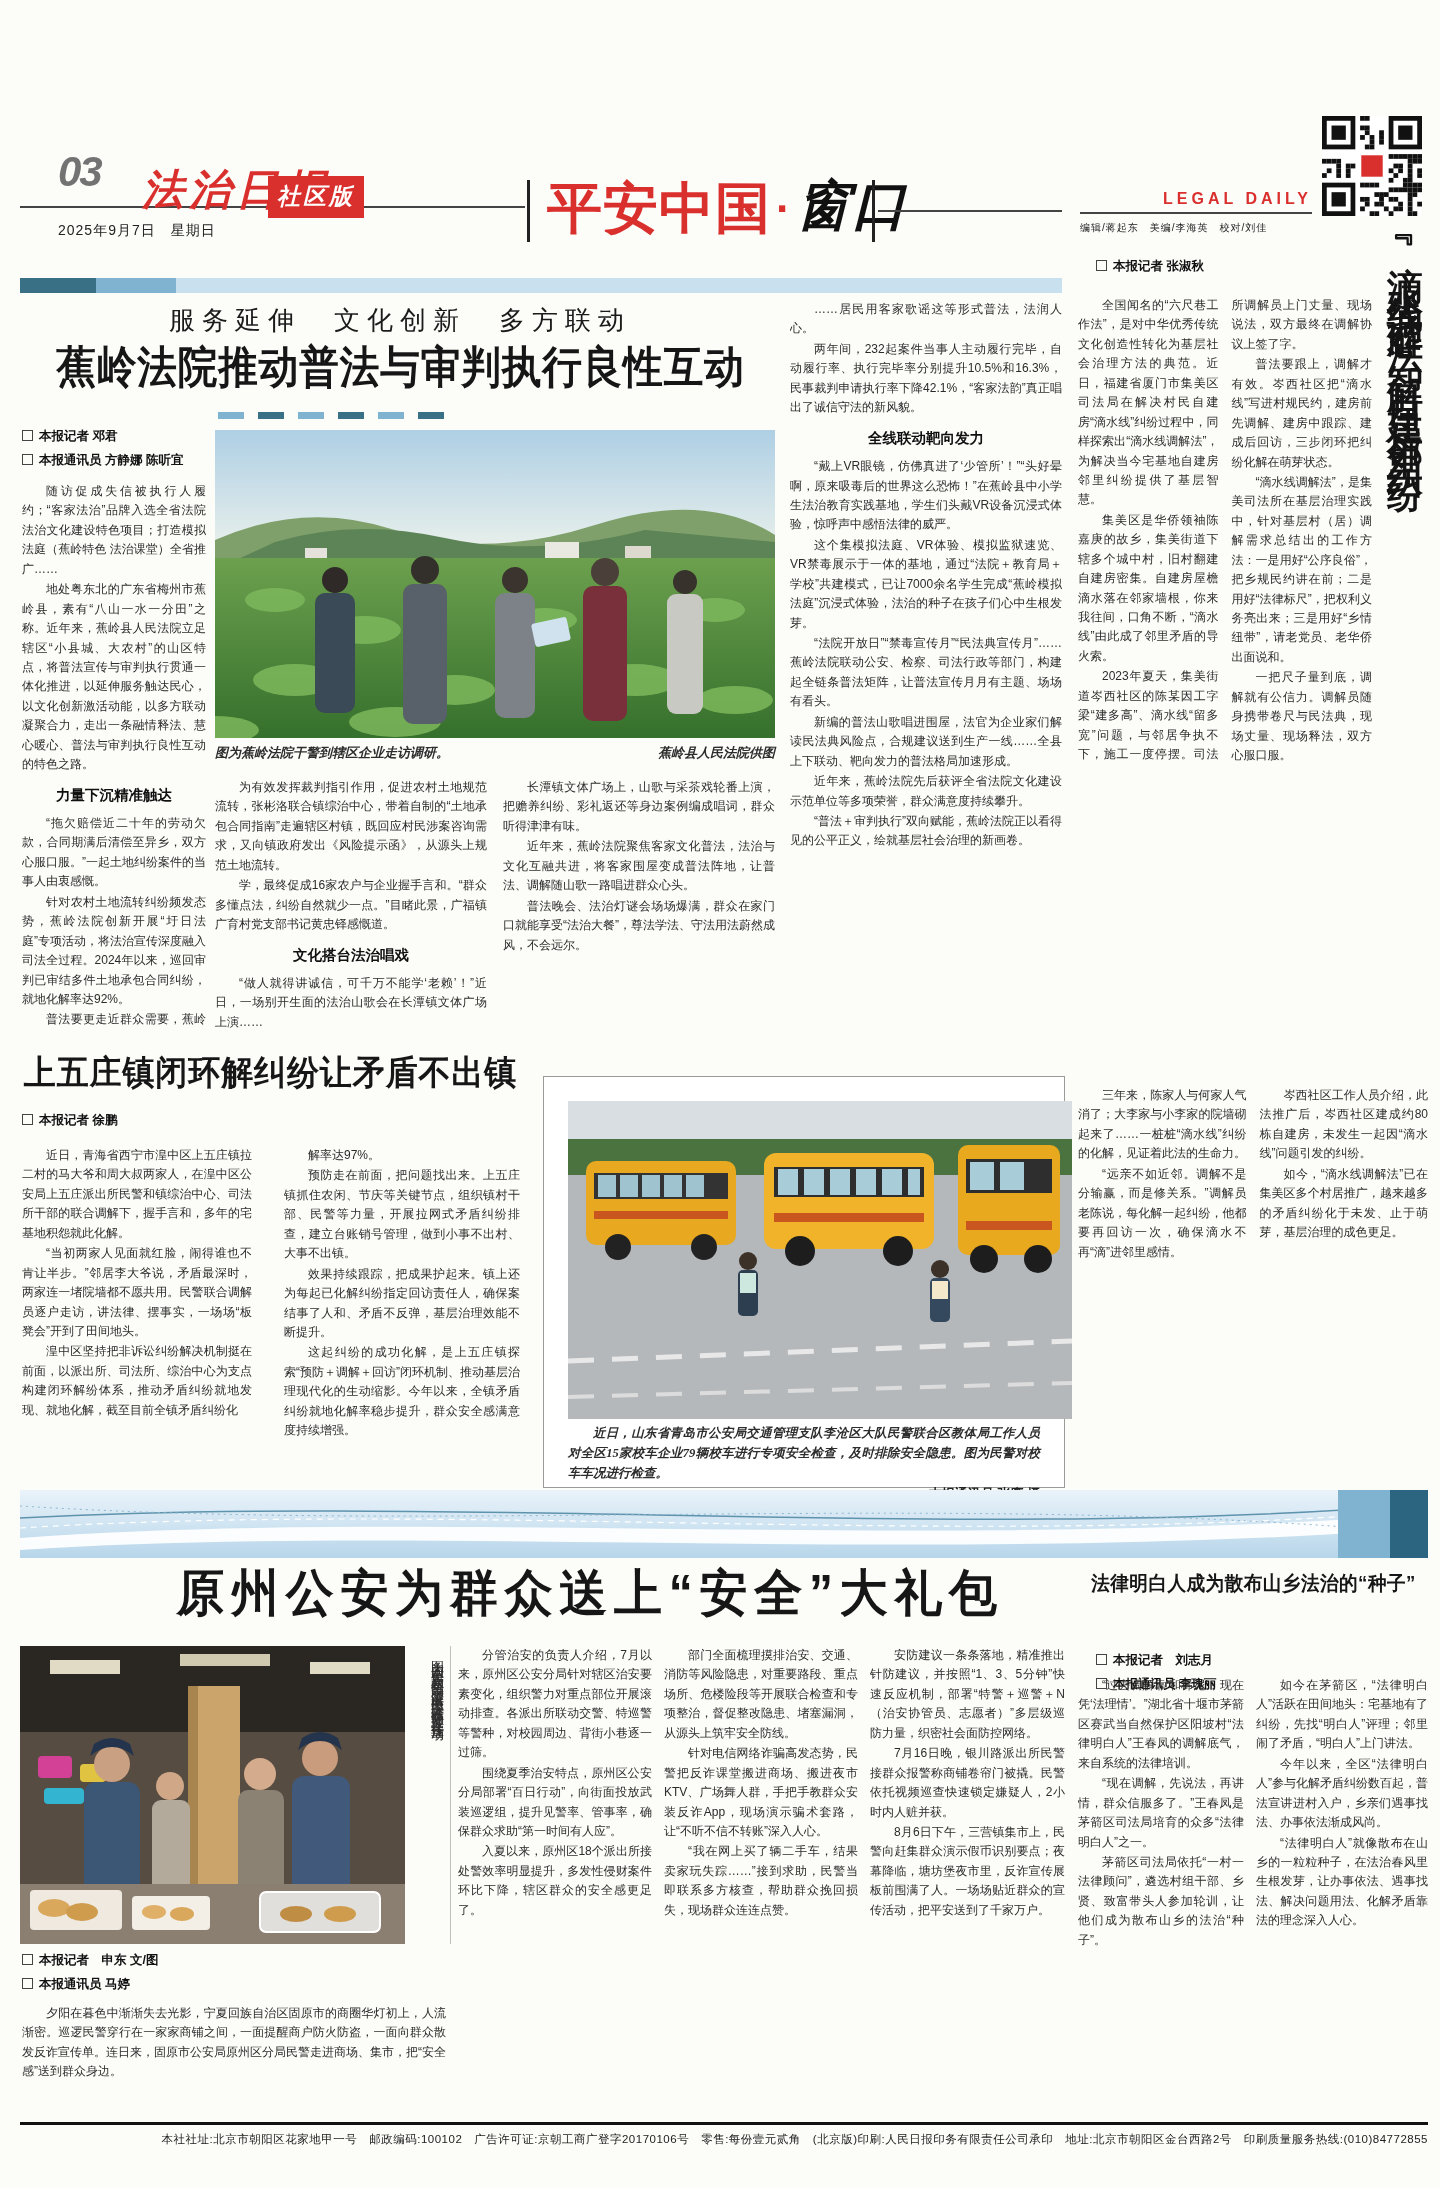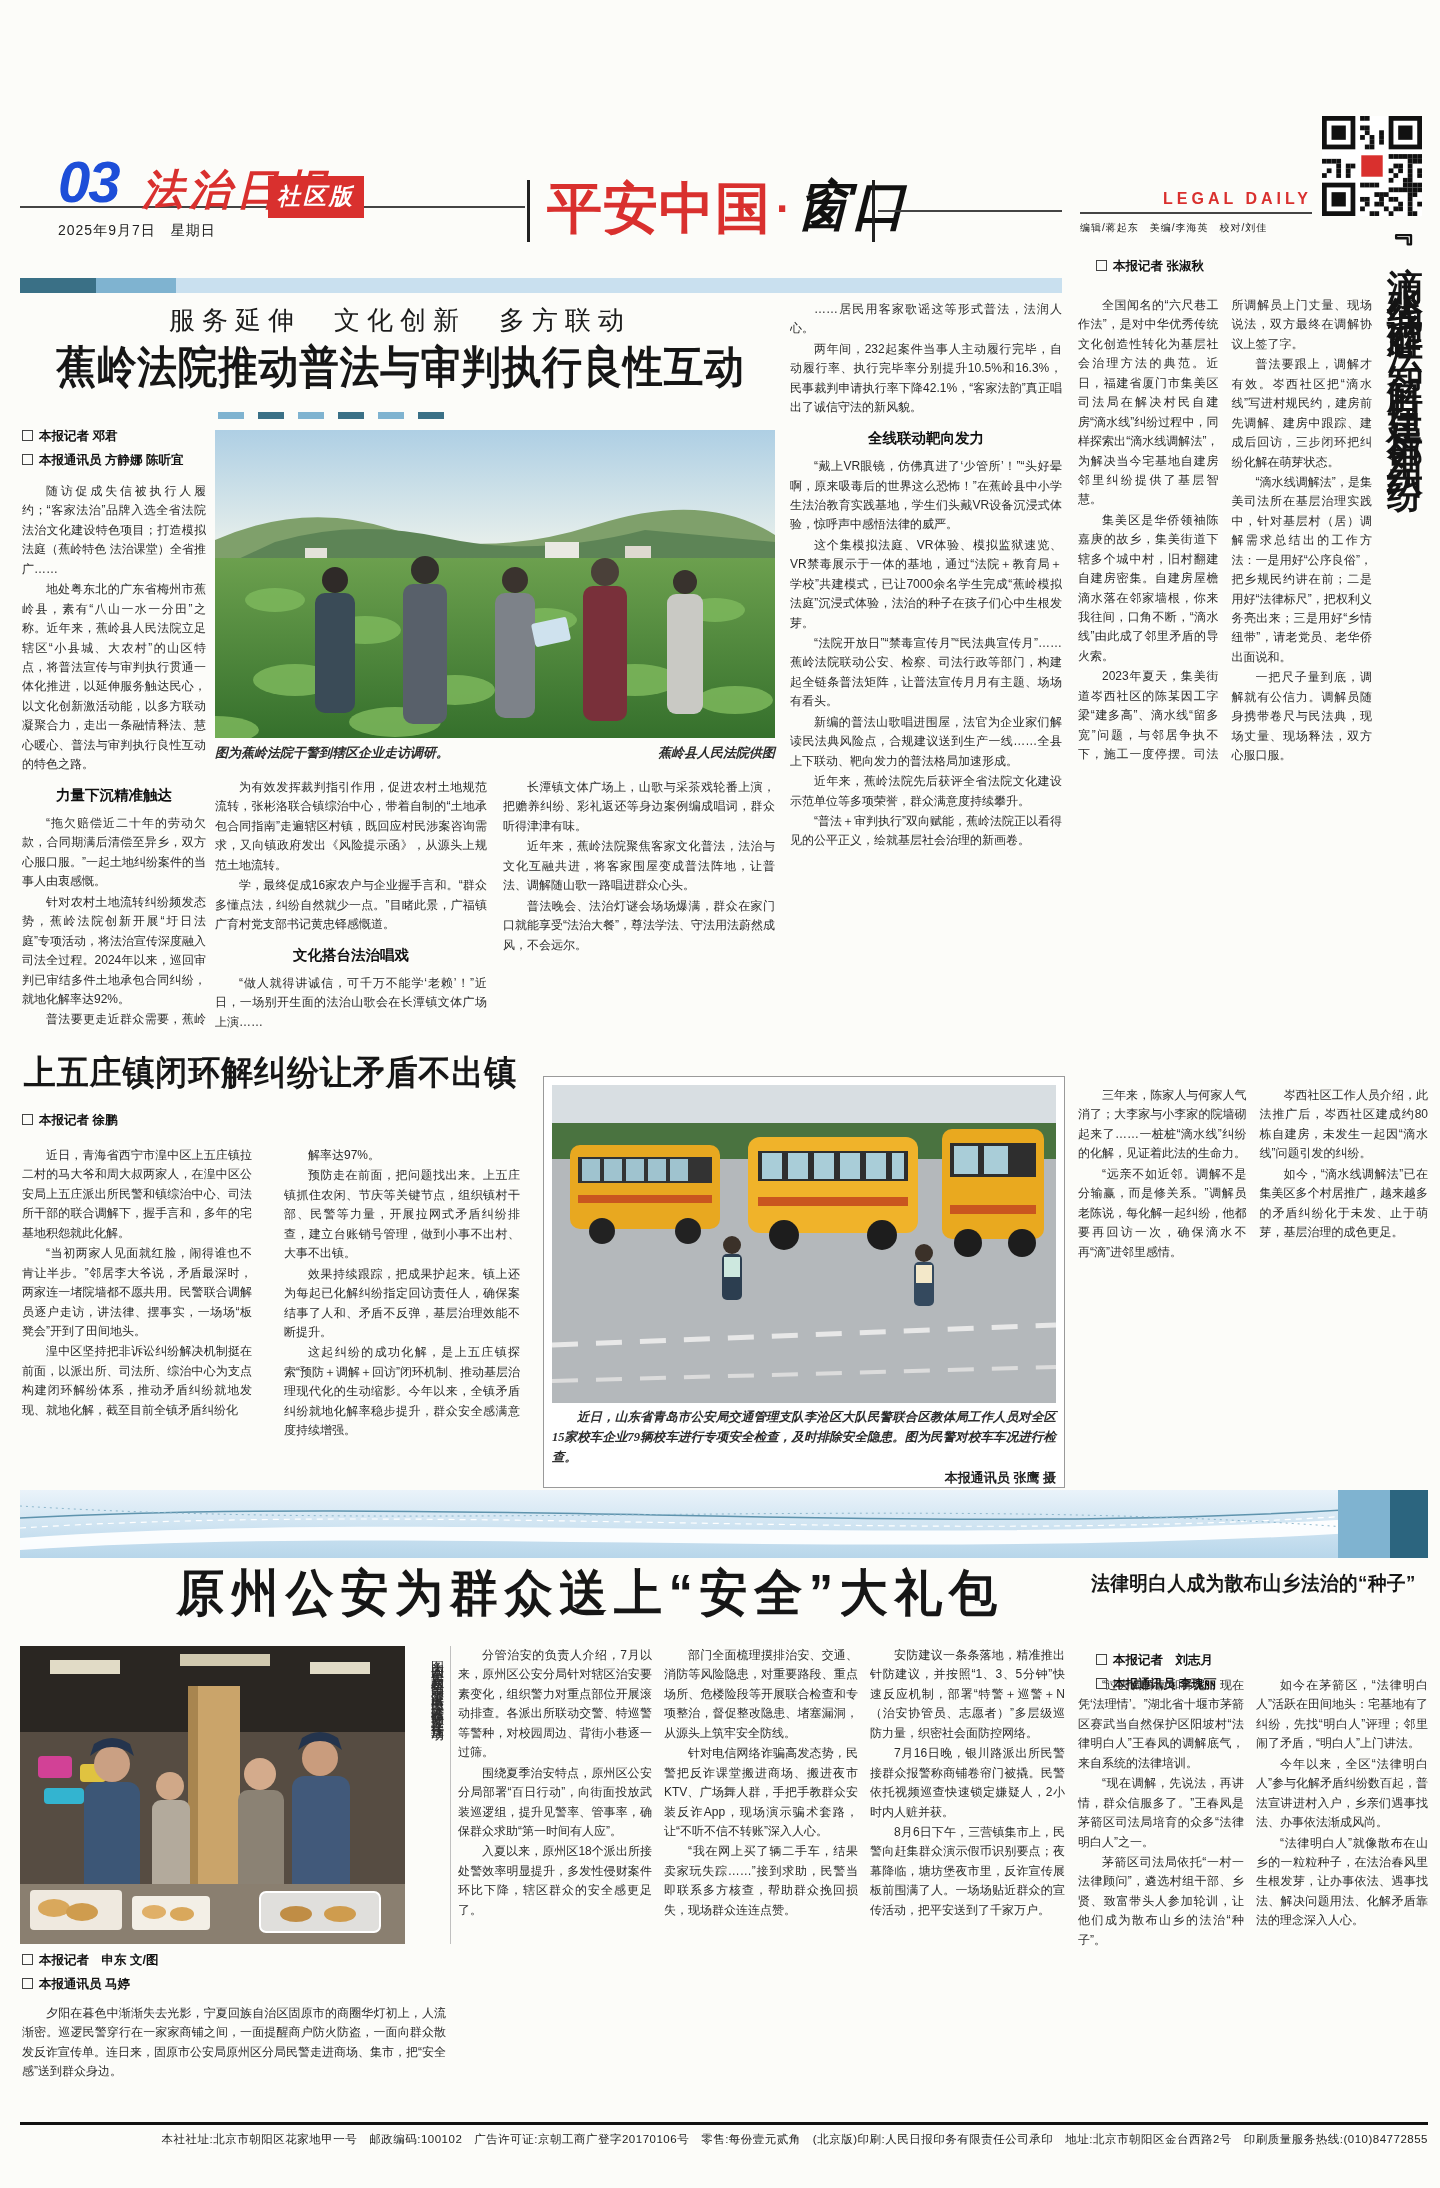--- a/index.html
+++ b/index.html
@@ -1,20 +1,20 @@
 <!DOCTYPE html>
 <html><head>
 <meta charset="utf-8">
 <style>
   html,body{margin:0;padding:0;background:#dcdcdc;}
   .page{position:relative;width:1440px;height:2188px;margin:0 auto;background:#fcfcf9;
         font-family:"Liberation Sans", sans-serif;color:#222;overflow:hidden;}
   .abs{position:absolute;}
   
-  .pgnum{font-size:58px;font-weight:900;color:#1d4ed8;font-style:italic;letter-spacing:-2px;}
+  .pgnum{font-size:42px;font-weight:900;color:#737373;font-style:italic;letter-spacing:-2px;}
   .masthead{font-size:42px;font-weight:900;color:#d9302e;font-style:italic;
             font-family:"Liberation Serif", serif;letter-spacing:5px;}
   .badge{background:#d9302e;color:#fff;font-size:23px;font-weight:900;font-style:italic;
          font-family:"Liberation Serif", serif;padding:5px 9px 6px;letter-spacing:3px;}
   .hrule{background:#444;height:2px;}
   .vbar{background:#222;width:3px;}
   .date{font-size:14px;color:#222;letter-spacing:1px;}
   .banner-red{font-size:55px;font-weight:900;color:#d9302e;letter-spacing:1px;}
   .banner-dot{font-size:44px;font-weight:900;color:#d9302e;}
   .banner-black{font-size:54px;font-weight:900;color:#111;font-style:italic;
@@ -38,21 +38,21 @@
   .ticks span{width:26px;height:7px;display:block;}
   .t-b{background:#7fb3d0;} .t-d{background:#3a7086;}
   
   .bodycol{font-size:12px;line-height:1.62;color:#2b2b2b;text-align:justify;overflow:hidden;}
   .bodycol .para{text-indent:2em;margin:0 0 1px;}
   .col-subhead{font-weight:bold;text-align:center;font-size:14.5px;margin:9px 0 7px;color:#101010;}
   .byline{font-size:12.5px;font-weight:bold;color:#111;display:flex;align-items:flex-start;gap:6px;margin-bottom:7px;line-height:1.35;}
   .bybox{width:9px;height:9px;border:1.5px solid #444;display:inline-block;flex:none;margin-top:2px;}
   .caption{font-family:"Liberation Serif", serif;font-style:italic;font-size:13px;color:#2d2d2d;font-weight:bold;}
   .cap-row{display:flex;justify-content:space-between;align-items:flex-start;}
-  .photo-frame{border:1px solid #9a9a9a;background:#fff;padding:8px;box-sizing:border-box;}
+  .photo-frame{border:1px solid #9a9a9a;background:#fff;padding:24px;box-sizing:border-box;}
   .bus-cap{font-family:"Liberation Serif", serif;font-style:italic;font-size:12.5px;line-height:1.6;
            color:#2d2d2d;font-weight:bold;text-align:justify;text-indent:2em;}
   .bus-credit{font-size:13px;font-weight:bold;text-align:right;margin-top:2px;color:#222;}
   .vcap{writing-mode:vertical-rl;font-family:"Liberation Serif", serif;font-size:13px;color:#2d2d2d;
         line-height:1.45;letter-spacing:2px;}
   .vhead{writing-mode:vertical-rl;font-size:36px;font-weight:800;color:#141414;letter-spacing:14px;
          font-family:"Liberation Serif", serif;}
   .two-col{column-count:2;column-gap:13px;}
   .vrule{background:#c0c0c0;width:1px;}
   .footer-line{background:#111;height:3px;}

